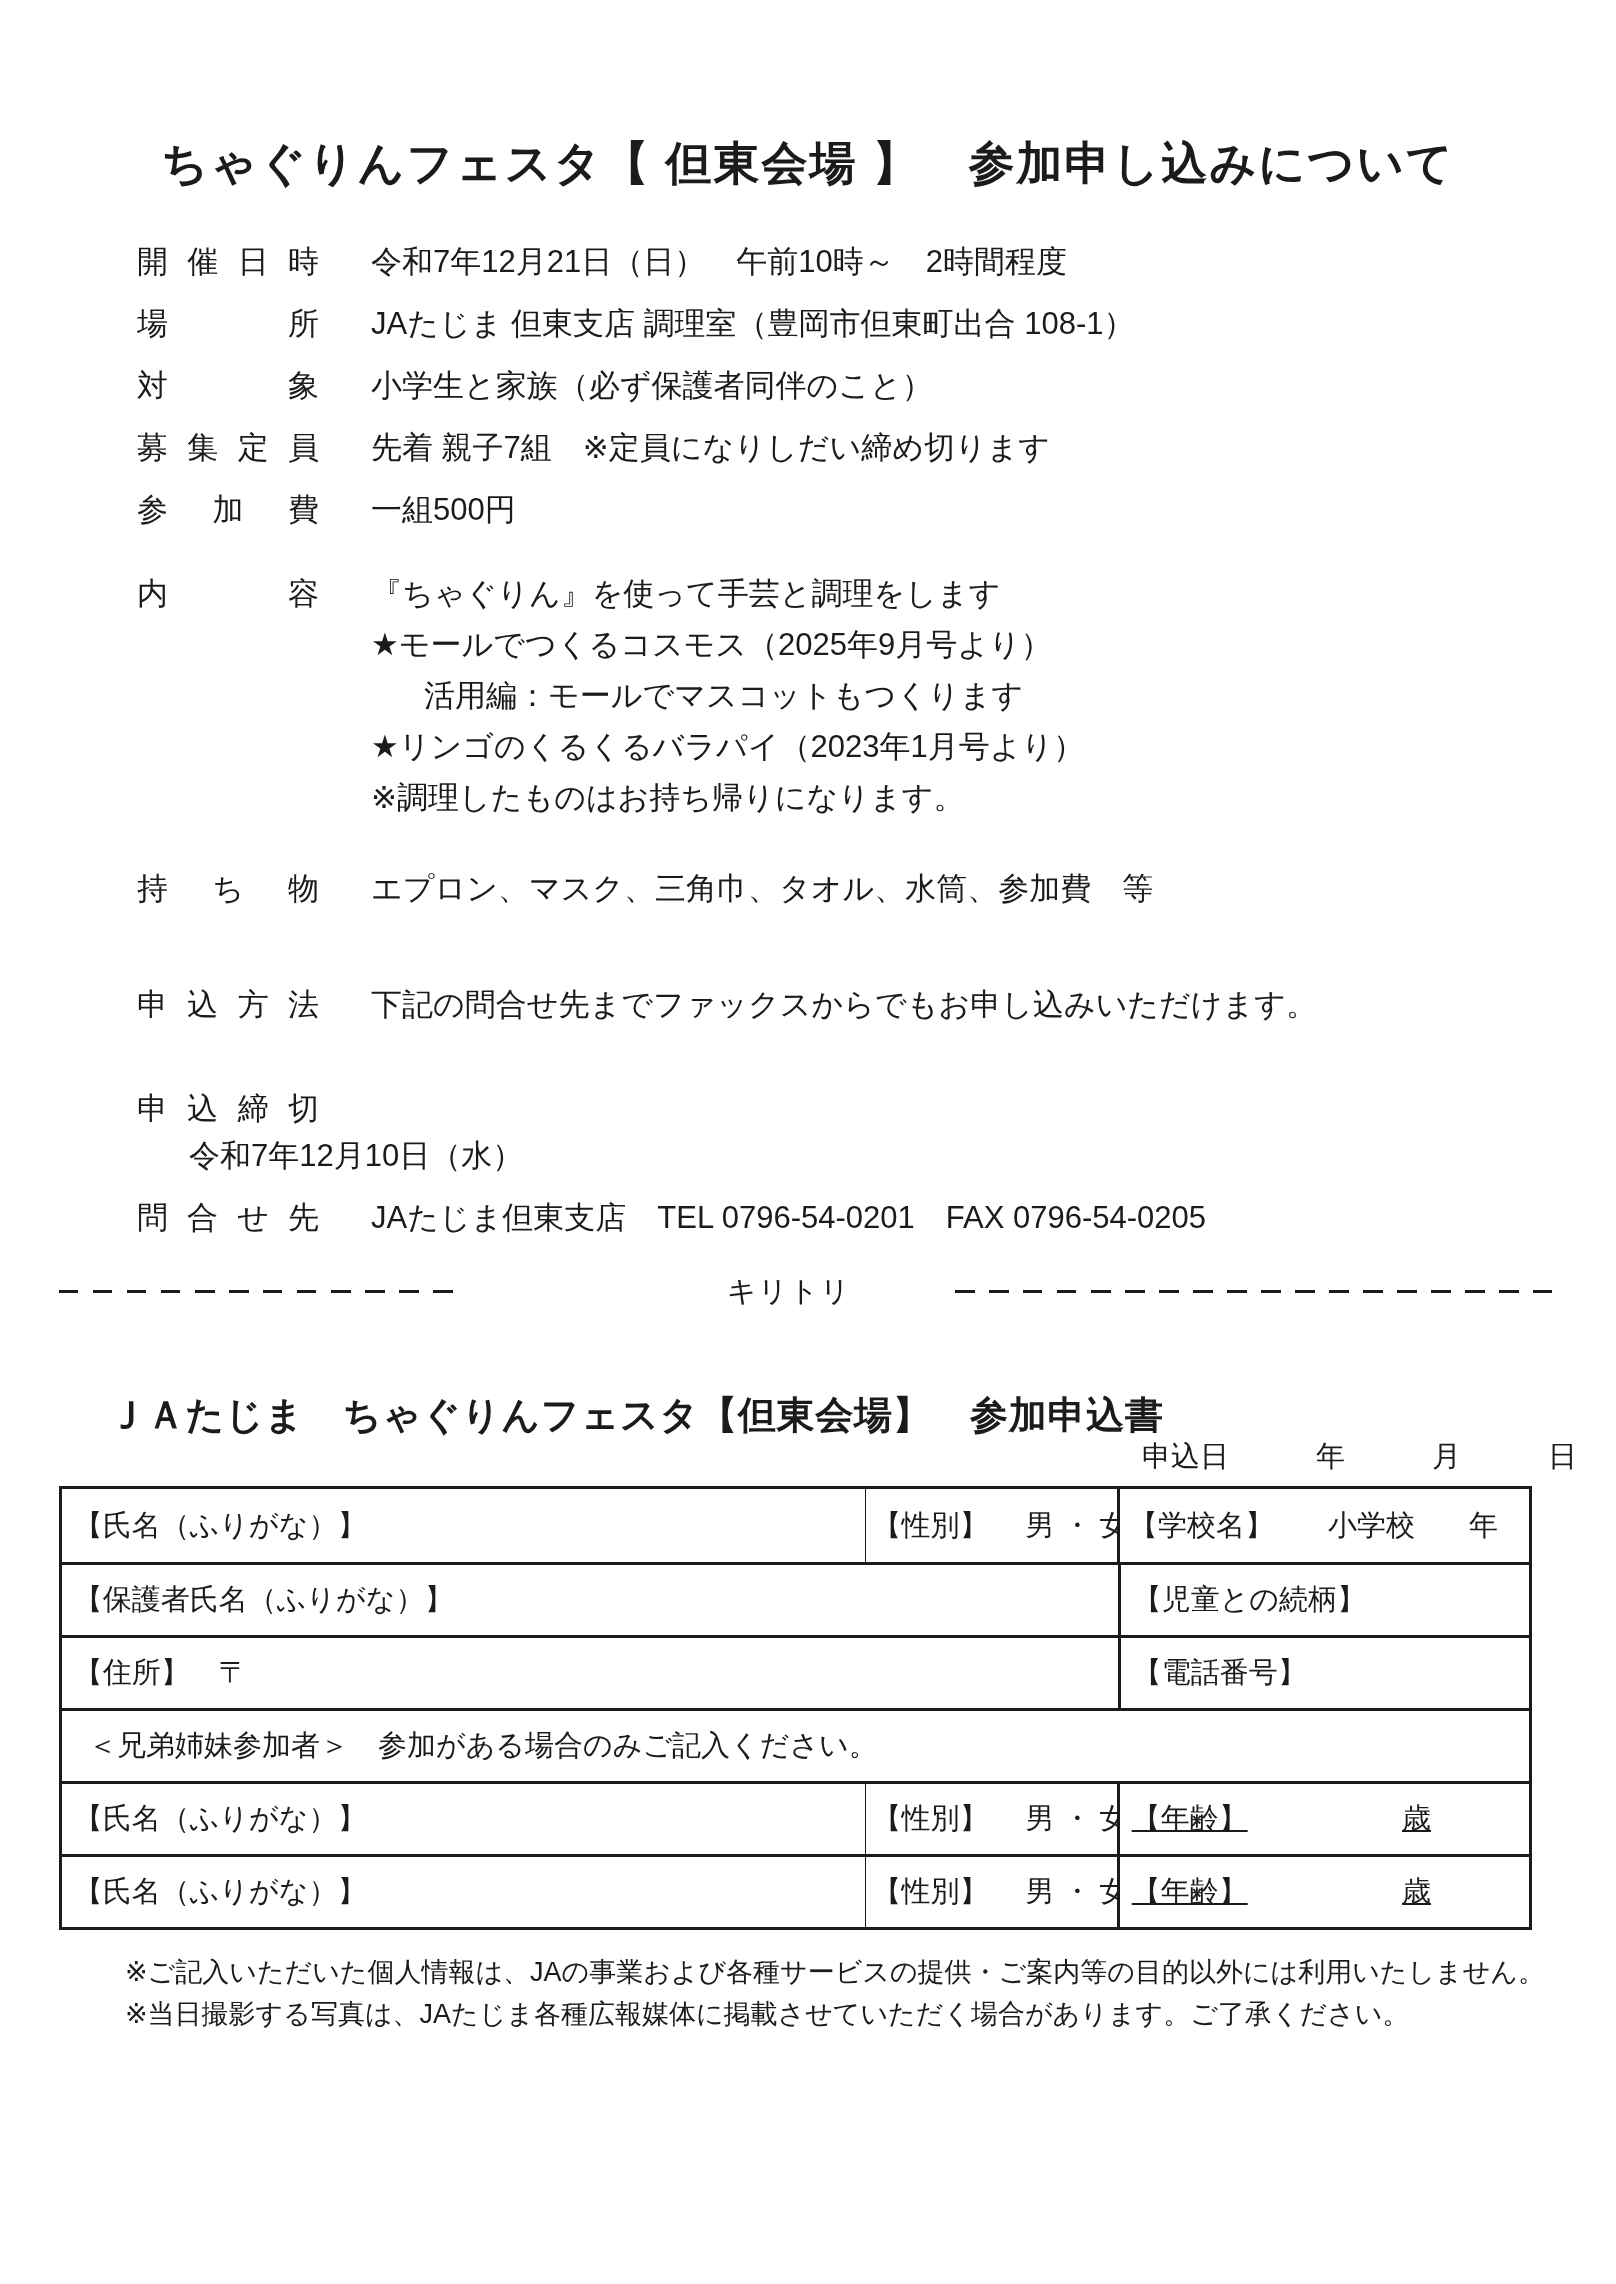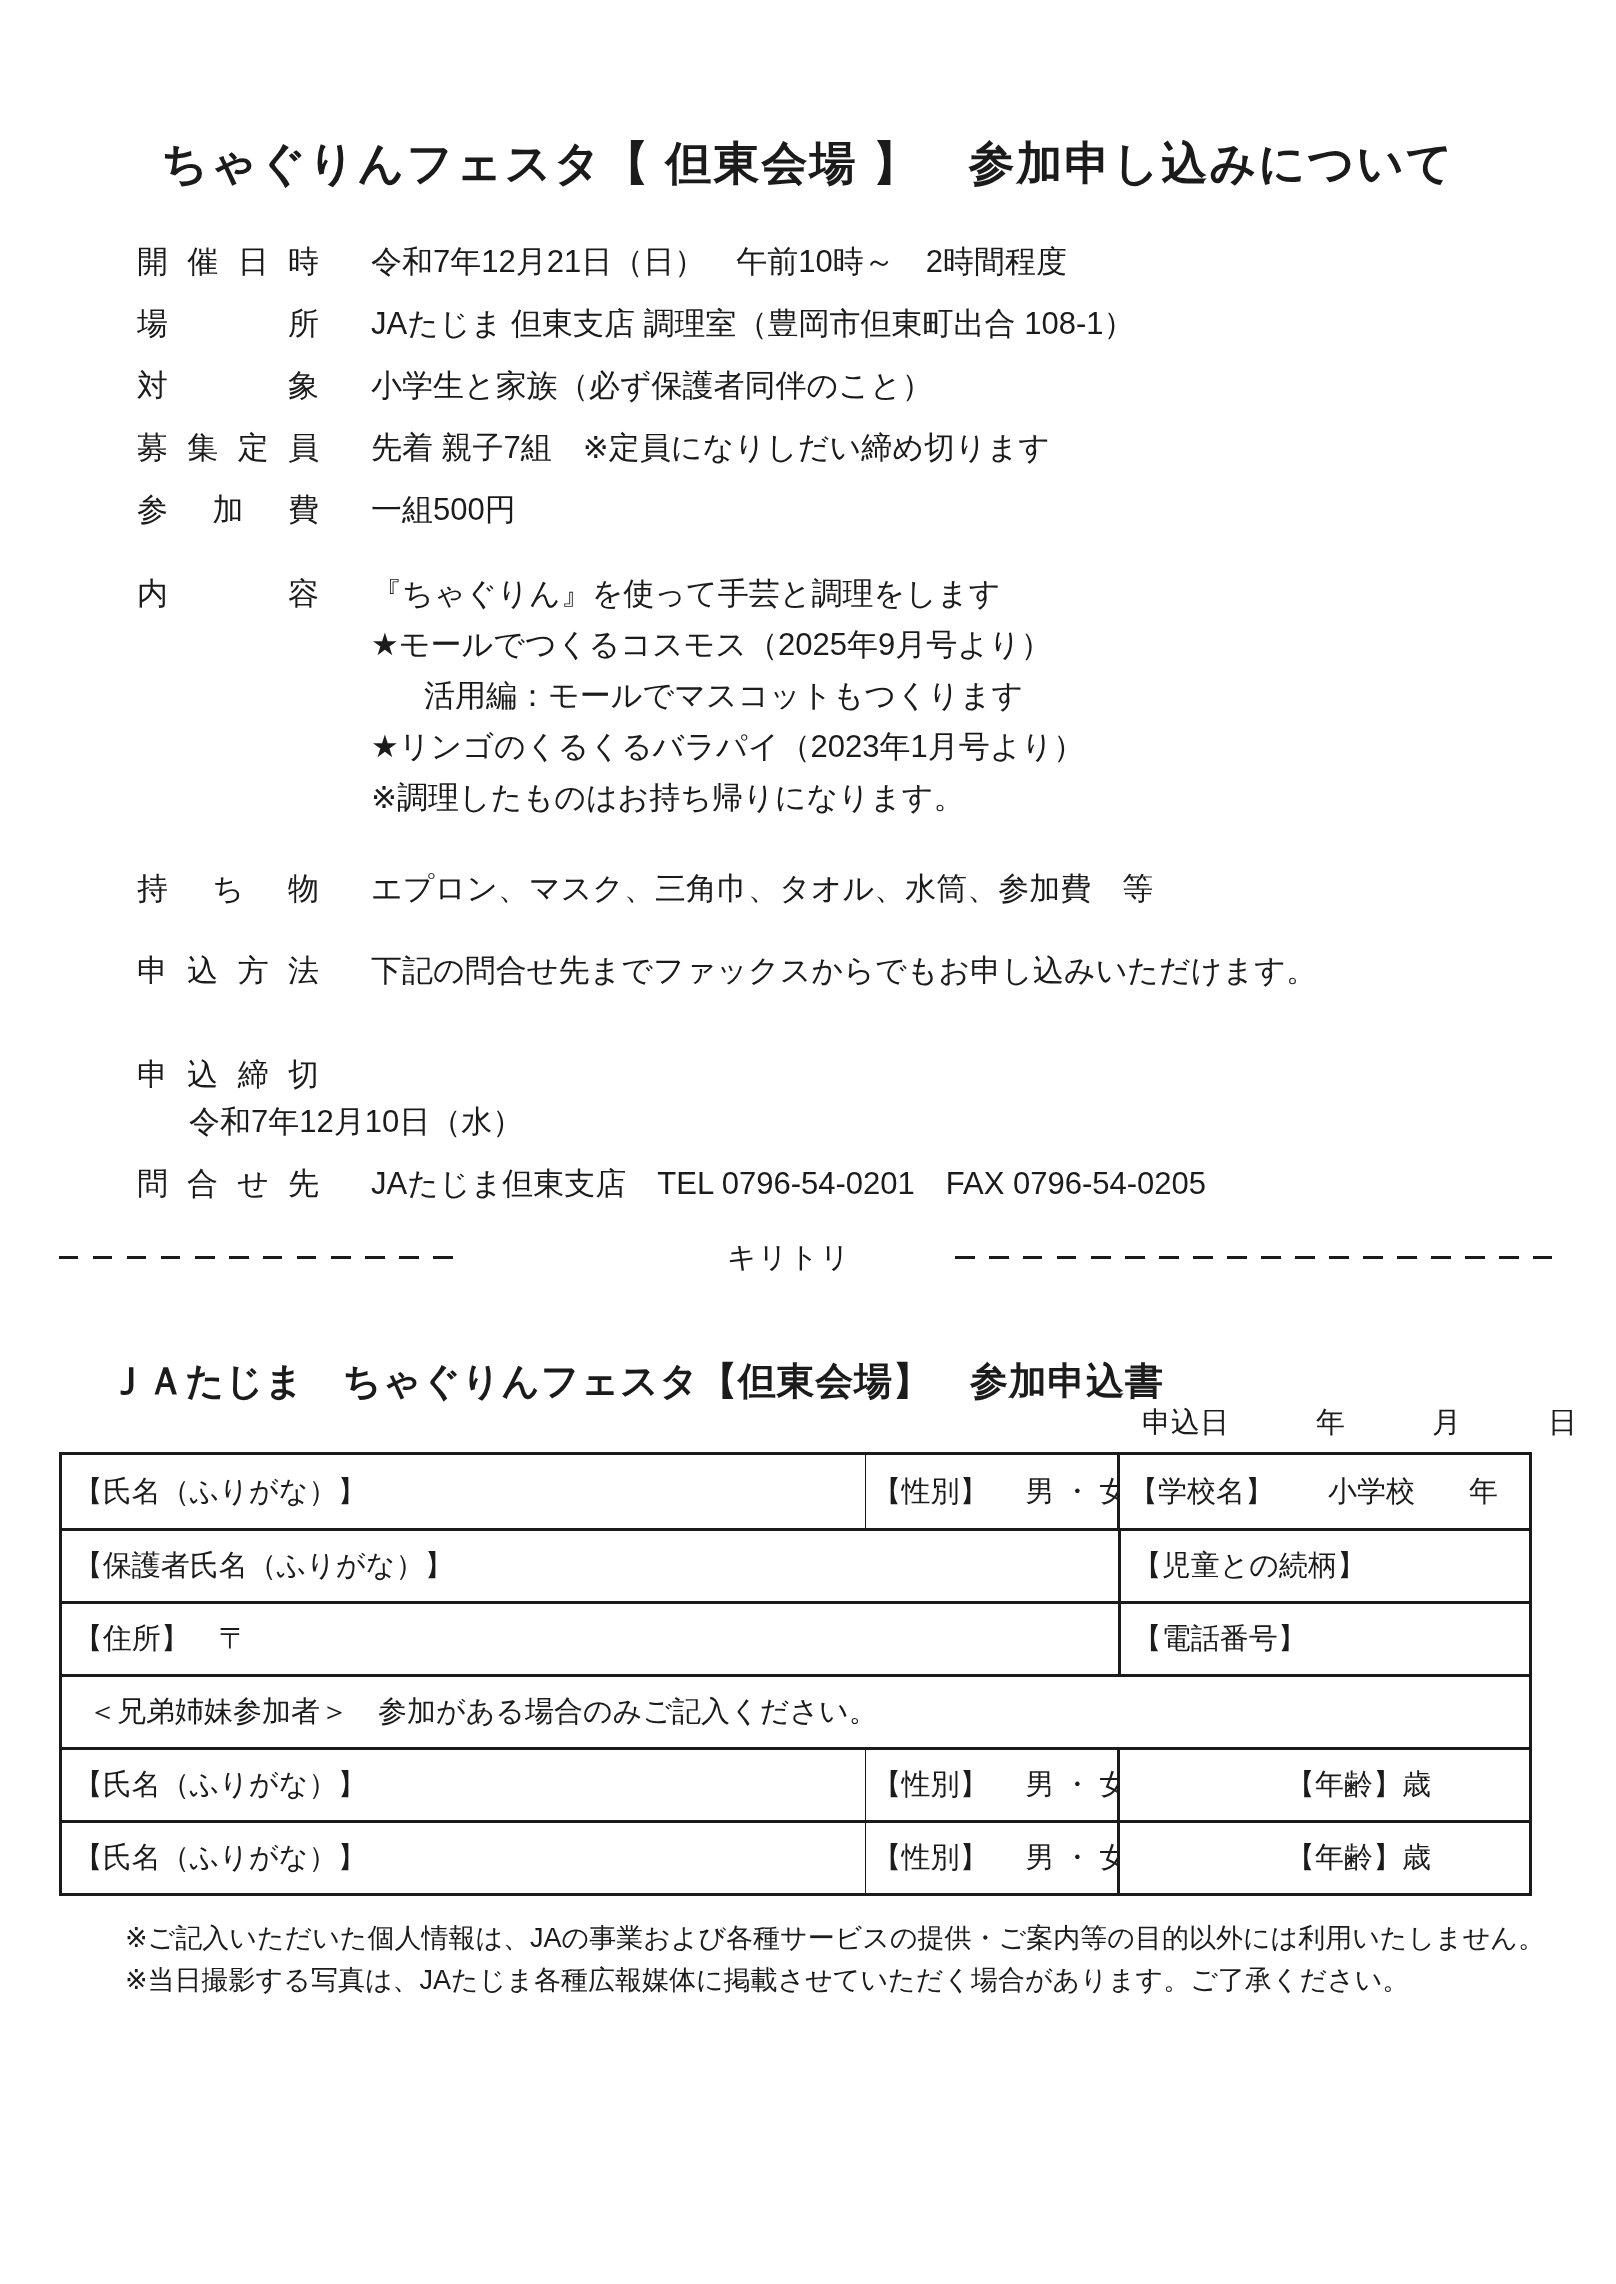--- a/index.html
+++ b/index.html
@@ -26,40 +26,40 @@
     font-size: 31px;
     line-height: 50px;
   }
   .info { margin-left: 137px; margin-top: 45px; }
   .row { display: flex; align-items: flex-start; font-size: 31px; line-height: 47px; margin-bottom: 15px; }
   .row .lbl { width: 182px; flex-shrink: 0; text-align: justify; text-align-last: justify; }
   .row .val { margin-left: 52px; }
   .row.multi { line-height: 51px; margin-bottom: 0; }
   .row.r-contents { margin-top: 35px; }
   .row.r-items { margin-top: 42px; }
-  .row.r-method { margin-top: 33px; }
+  .row.r-method { margin-top: 67px; }
   .row.r-deadline { margin-top: 55px; flex-direction: column; }
   .indent1 { padding-left: 53px; }
   .cutline { display: flex; align-items: center; margin: 33px 52px 0 59px; height: 35px; font-size: 29px; }
   .dash { height: 3.3px; background: repeating-linear-gradient(90deg, #1b1b1b 0 19.5px, transparent 19.5px 34px); }
   .dash.left { width: 398px; }
   .cut-text { margin-left: 270px; margin-right: 104px; letter-spacing: 1.3px; white-space: nowrap; }
   .dash.right { flex: 1; }
   .form-title { margin: 83px 0 0 108px; font-size: 38px; font-weight: bold; line-height: 46px; letter-spacing: 0.7px; }
   .apply-date { text-align: right; margin-right: 39px; font-size: 29px; line-height: 36px; white-space: pre; }
   .ftable { margin: 12.4px 0 0 59px; width: 1473px; border: 3.3px solid #1b1b1b; font-size: 29px; }
   .trow { display: flex; height: 73px; border-top: 3.3px solid #1b1b1b; }
   .trow:first-child { border-top: none; }
   .cell { display: flex; align-items: center; padding-left: 11.7px; white-space: pre; overflow: hidden; }
   .cell.c1 { width: 803px; }
   .cell.c2 { width: 252px; border-left: 1.3px solid #1b1b1b; justify-content: space-between; padding: 0 14.3px 0 6.5px; gap: 37px; }
   .cell.c3 { flex: 1; border-left: 3.3px solid #1b1b1b; }
   .cell.c1b { width: 1056px; }
   .cell.school { justify-content: space-between; padding: 0 31px 0 9px; }
-  .cell.age { justify-content: flex-end; padding: 0 98px 0 11.7px; }
+  .cell.age { justify-content: space-between; padding: 0 98px 0 11.7px; text-decoration: underline; }
   .cell.full { width: 100%; padding-left: 26px; }
   .notes { margin: 21px 39px 0 125px; font-size: 27px; line-height: 42px; }
 </style>
 </head>
 <body>
 
 <div class="page">
 
   <div class="title">ちゃぐりんフェスタ【 但東会場 】　参加申し込みについて</div>
 

